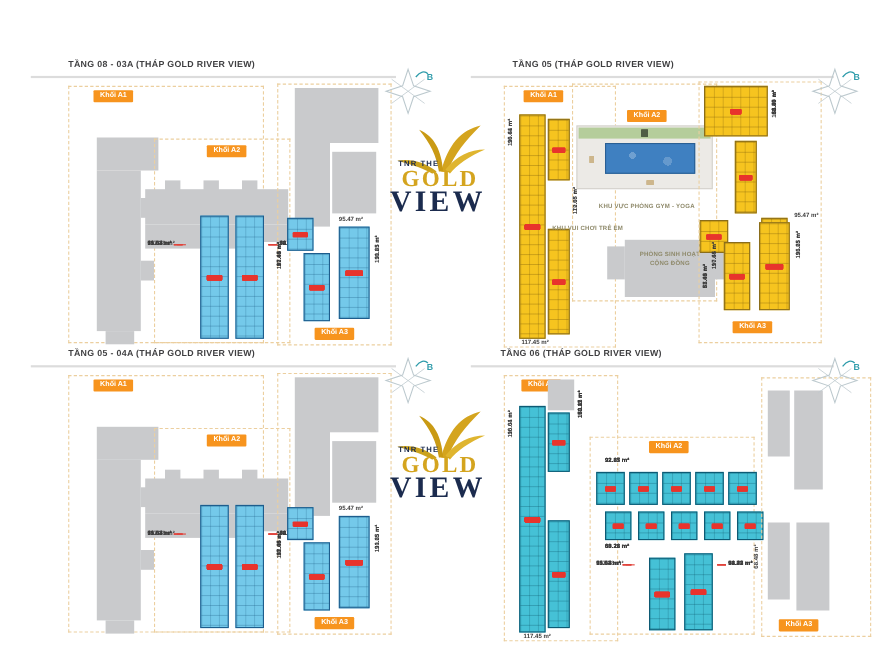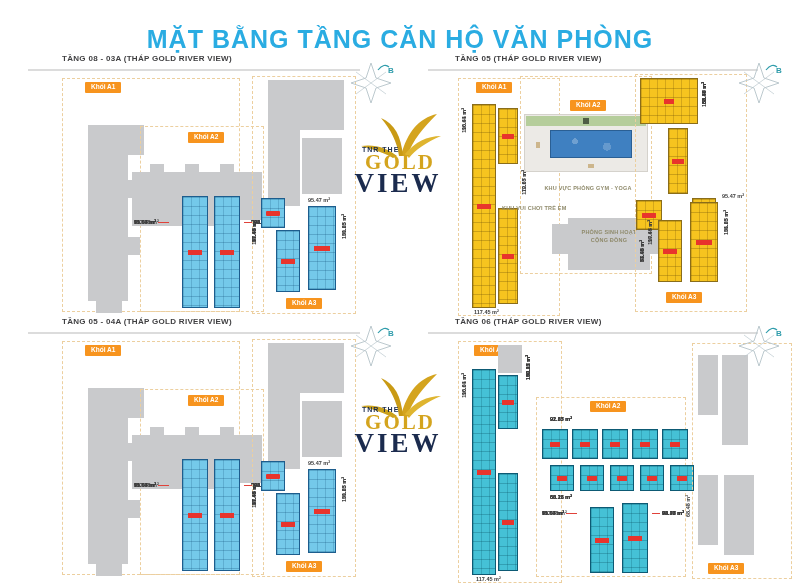--- a/index.html
+++ b/index.html
@@ -63,21 +63,20 @@
              letter-spacing:2px;line-height:.9;}
   .logo-view{font-family:"Liberation Serif",serif;font-size:27px;font-weight:700;color:#1b2b4e;
              letter-spacing:3px;line-height:.85;margin-left:-4px;}
   .compass{position:absolute;}
 </style>
 </head>
 <body>
 
 <main class="canvas">
 
-  <h1 class="page-title">MẶT BẰNG TẦNG CĂN HỘ VĂN PHÒNG</h1>
 
   <section class="quad" style="left:40px;top:52px;width:320px;height:262px">
     <h2 class="qtitle" style="left:22px;top:2px">TẦNG 08 - 03A (THÁP GOLD RIVER VIEW)</h2>
     <div class="qrule" style="left:-12px;top:17px;width:332px"></div>
 
     <div class="dash" style="left:22px;top:26px;width:178px;height:234px"></div>
     <span class="chip" style="left:45px;top:30px">Khối A1</span>
     <div class="gray" style="left:48px;top:73px;width:56px;height:30px"></div>
     <div class="gray" style="left:48px;top:103px;width:40px;height:146px"></div>
     <div class="gray" style="left:88px;top:128px;width:12px;height:18px"></div>
@@ -147,21 +146,21 @@
         <span class="area-item">117.45 m²</span>
       </div>
     <div class="vlabels" style="left:300px;top:162px;width:10px;height:92px">
         <span class="area-item">90.23 m²</span>
         <span class="area-item">131.65 m²</span>
       </div>
     <span class="chip" style="left:246px;top:246px">Khối A3</span>
   </section>
 
   <section class="quad" style="left:440px;top:52px;width:360px;height:262px">
-    <h2 class="qtitle" style="left:15px;top:2px">TẦNG 05 (THÁP GOLD RIVER VIEW)</h2>
+    <h2 class="qtitle" style="left:26px;top:2px">TẦNG 05 (THÁP GOLD RIVER VIEW)</h2>
     <div class="qrule" style="left:-12px;top:17px;width:330px"></div>
 
     <div class="dash" style="left:18px;top:26px;width:102px;height:238px"></div>
     <span class="chip" style="left:36px;top:30px">Khối A1</span>
     <div class="tower yellow" style="left:32px;top:52px;width:24px;height:204px">
         <i class="rc"></i>
         <i class="rc"></i>
         <i class="rc"></i>
         <i class="rc"></i>
         <i class="rc"></i>

